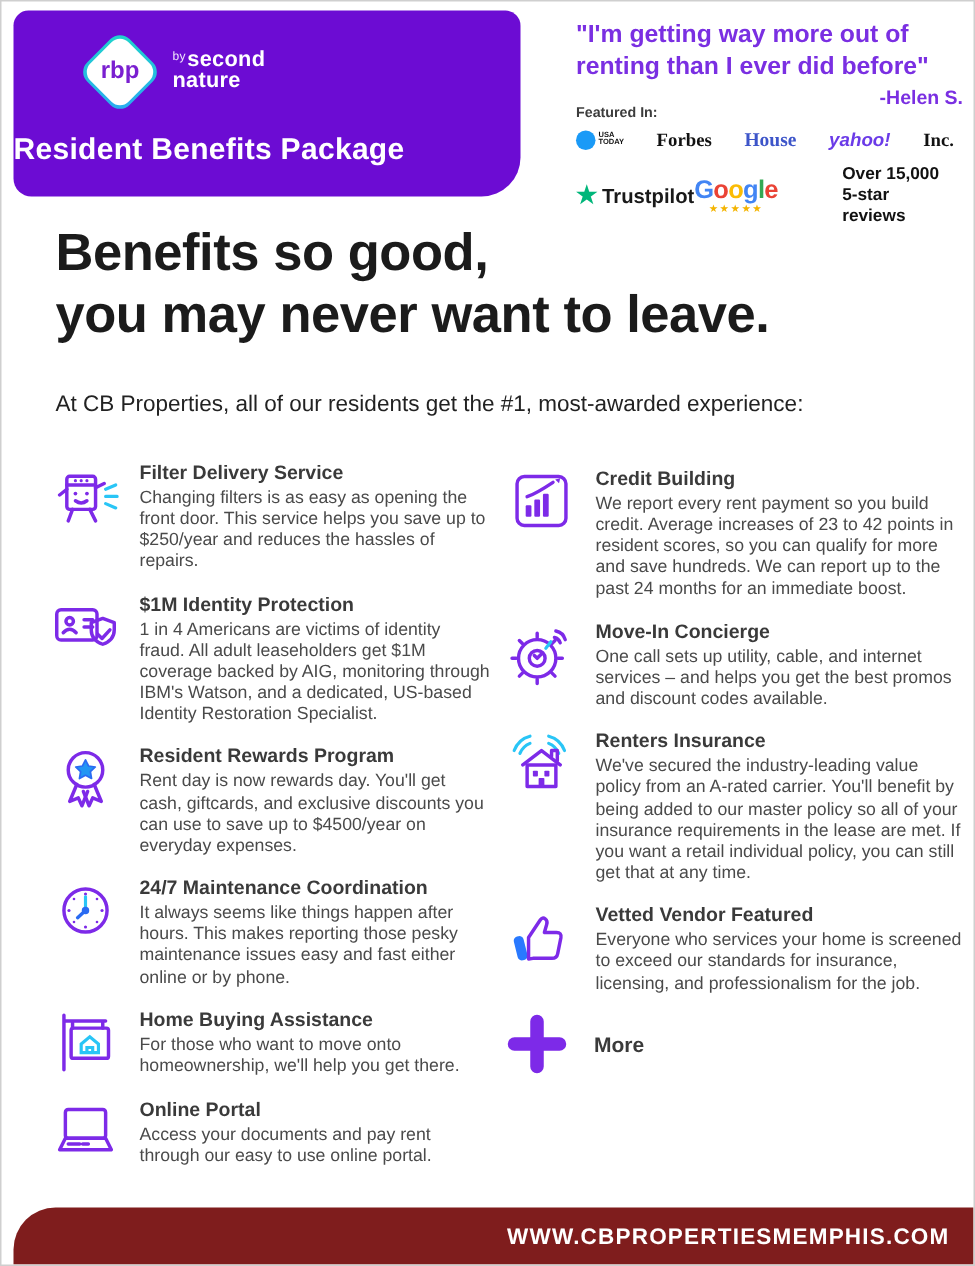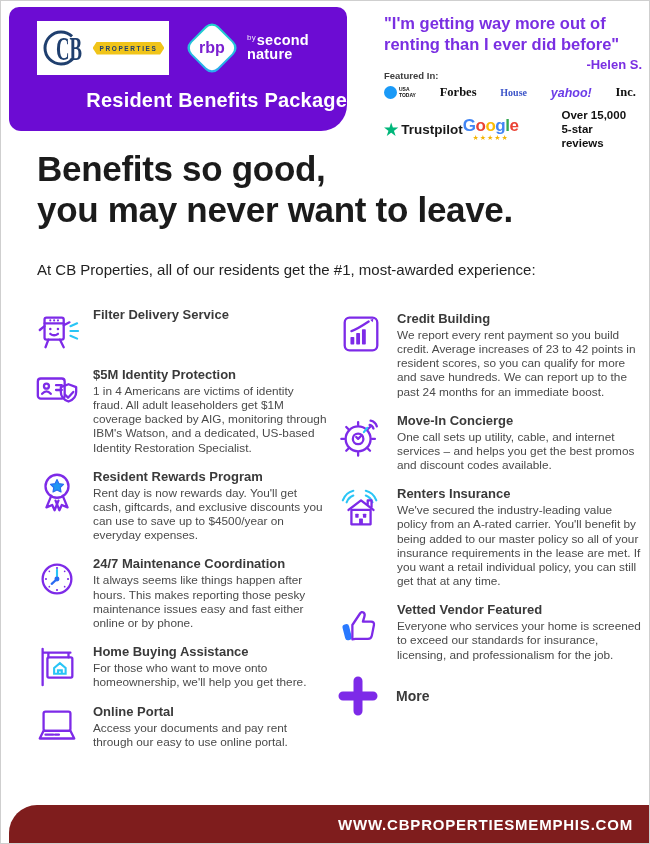--- a/index.html
+++ b/index.html
@@ -36,37 +36,37 @@
     position:absolute; left:11px; top:11px; width:36px; height:36px;
     background:#fff; transform:rotate(45deg); border-radius:8px;
   }
   .rbp-label {
     position:absolute; inset:0; display:flex; align-items:center; justify-content:center;
     color:#7a1fd0; font-weight:bold; font-size:16px;
   }
   .sn-text { color:#fff; font-weight:bold; font-size:14.5px; line-height:0.95; margin-left:6px; letter-spacing:0.2px; }
   .sn-by { font-size:8px; font-weight:normal; vertical-align:top; margin-right:1px; opacity:.9; }
   .header-title {
-    margin-top:12px; text-align:right; color:#fff; font-weight:bold;
+    margin-top:12px; text-align:left; color:#fff; font-weight:bold;
     font-size:20px; letter-spacing:0.2px;
   }
 
   
   .testimonial { position:absolute; left:383px; top:12px; width:258px; }
   .quote { color:#7a2fe2; font-weight:bold; font-size:16.5px; line-height:1.3; }
   .attribution { text-align:right; color:#7a2fe2; font-weight:bold; font-size:13px; margin-top:1px; }
 
   .featured { position:absolute; left:383px; top:69px; width:252px; }
   .featured-label { font-size:9.5px; color:#3c3c3c; font-weight:bold; margin-bottom:4px; }
   .logo-strip { display:flex; align-items:center; justify-content:space-between; }
   .usatoday { display:flex; align-items:center; gap:2px; }
   .usatoday-circle { width:13px; height:13px; border-radius:50%; background:#1a9af7; }
   .usatoday-text { font-size:5px; font-weight:bold; color:#111; line-height:1.1; }
   .forbes, .inc { font-family:"Liberation Serif", serif; font-weight:bold; font-size:12.5px; color:#111; }
-  .house { font-family:"Liberation Serif", serif; font-weight:bold; font-size:10px; color:#3d55c9;text-align:right; }
+  .house { font-family:"Liberation Serif", serif; font-weight:bold; font-size:13px; color:#3d55c9;text-align:right; }
   .yahoo { font-weight:bold; font-style:italic; font-size:12.5px; color:#6b3be8; }
   .reviews-row { display:flex; align-items:center; justify-content:space-between; margin-top:9px; }
   .trustpilot { display:flex; align-items:center; gap:3px; font-weight:bold; font-size:13.5px; color:#191919; }
   .tp-star { color:#00b67a; font-size:16px; line-height:1; }
   .google-wrap { text-align:center; }
   .google { font-size:17px; font-weight:bold; line-height:1; letter-spacing:-0.5px; }
   .g1,.g4 { color:#4285f4; } .g2,.g6 { color:#ea4335; } .g3 { color:#fbbc05; } .g5 { color:#34a853; }
   .google-stars { font-size:7px; color:#f4b400; letter-spacing:1px; }
   .reviews-text { font-weight:bold; font-size:11.5px; color:#111; line-height:1.2;margin-left:43px; }
 
@@ -101,27 +101,20 @@
   }
   .footer-text { color:#fff; font-weight:bold; font-size:15px; letter-spacing:0.8px; }
 </style>
 </head>
 <body>
 
 <div class="page">
 
   <div class="header-box">
     <div class="logo-row">
-      <div class="cb-box">
-        <svg class="cb-monogram-svg" width="46" height="44" viewBox="0 0 46 44">
-          <circle cx="19" cy="22" r="16" fill="none" stroke="#1f3f6e" stroke-width="3" stroke-dasharray="75 26" stroke-dashoffset="-12"></circle>
-          <text x="14" y="34" font-family="Liberation Serif, serif" font-size="33" font-weight="bold" fill="#1f3f6e" textLength="26" lengthAdjust="spacingAndGlyphs">CB</text>
-        </svg>
-        <div class="prop-banner">PROPERTIES</div>
-      </div>
       <div class="rbp-badge">
         <div class="rbp-diamond-cyan"></div>
         <div class="rbp-diamond-white"></div>
         <div class="rbp-label">rbp</div>
       </div>
       <div class="sn-text">
         <span class="sn-by">by</span><span>second</span><br>
         <span>nature</span>
       </div>
     </div>
@@ -183,34 +176,35 @@
         <circle class="pf" cx="17" cy="14" r="1.1"></circle>
           <circle class="pf" cx="21" cy="14" r="1.1"></circle>
           <circle class="pf" cx="25" cy="14" r="1.1"></circle>
         <circle class="pf" cx="17" cy="23" r="1.3"></circle>
           <circle class="pf" cx="25" cy="23" r="1.3"></circle>
         <path class="p" d="M17 28 q4 3 8 0"></path>
         <path class="p" d="M11 20 l-5 4 M31 19 l6 -3 M15 34 l-3 8 M27 34 l4 8"></path>
       </svg>
       <div>
         <div class="benefit-title">Filter Delivery Service</div>
+        <div class="benefit-desc">Changing filters is as easy as opening the front door. This service helps you save up to $250/year and reduces the hassles of repairs.</div>
       </div>
     </div>
 
     <div class="benefit">
       <svg class="benefit-icon" viewBox="0 0 48 48">
         <rect class="p" x="4" y="12" width="28" height="21" rx="3"></rect>
         <circle class="p" cx="13" cy="20" r="2.6"></circle>
         <path class="p" d="M8.5 28 q4.5 -5 9 0"></path>
         <path class="p" d="M23 19 h6 M23 24 h6"></path>
         <path class="p" d="M36 21 l8 -3 8 3 v5 q0 7 -8 10 q-8 -3 -8 -10 z" transform="translate(-8 0)" fill="#ffffff"></path>
         <path class="p" d="M32.5 29 l3 3 5.5 -6"></path>
       </svg>
       <div>
-        <div class="benefit-title">$5M Identity Protection</div>
+        <div class="benefit-title">$1M Identity Protection</div>
         <div class="benefit-desc">1 in 4 Americans are victims of identity fraud. All adult leaseholders get $1M coverage backed by AIG, monitoring through IBM's Watson, and a dedicated, US-based Identity Restoration Specialist.</div>
       </div>
     </div>
 
     <div class="benefit">
       <svg class="benefit-icon" viewBox="0 0 48 48">
         <path class="p" d="M18 28 l-5 12 6 -2.5 2.5 5.5 4 -10"></path>
         <path class="p" d="M30 28 l5 12 -6 -2.5 -2.5 5.5 -4 -10"></path>
         <circle class="p" cx="24" cy="18" r="12" fill="#ffffff"></circle>
         <path d="M24 11 l2.1 4.3 4.7 .7 -3.4 3.3 .8 4.7 -4.2 -2.2 -4.2 2.2 .8 -4.7 -3.4 -3.3 4.7 -.7 z" fill="#2196f3" stroke="#2a6bf2" stroke-width="1.2" stroke-linejoin="round"></path>

